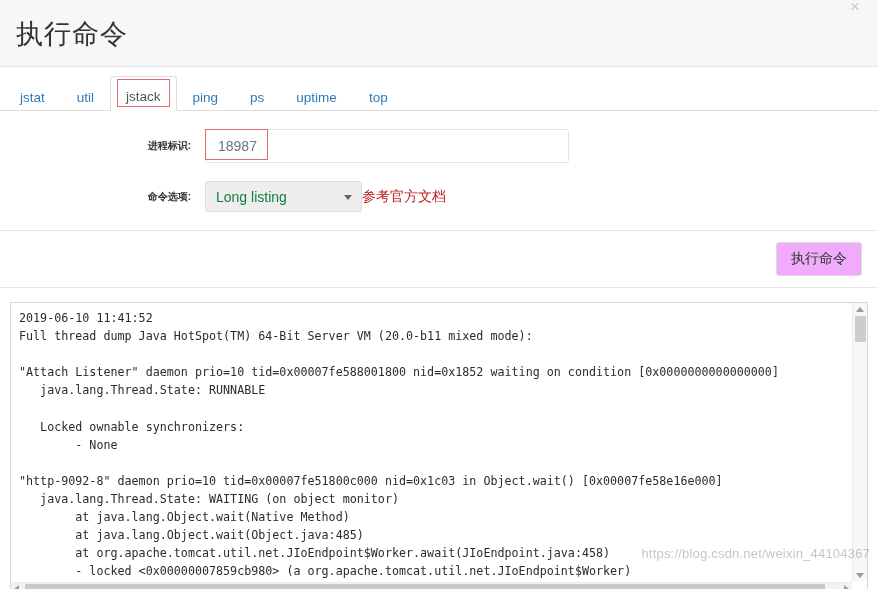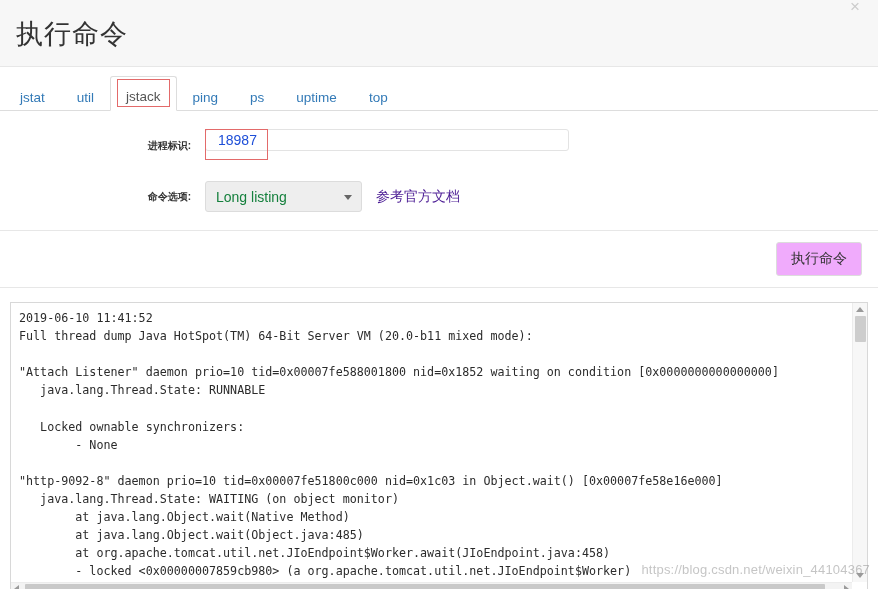--- a/index.html
+++ b/index.html
@@ -122,27 +122,27 @@
     font-weight: bold;
     color: #333333;
   }
   .input-wrap {
     position: relative;
     width: 364px;
     height: 34px;
   }
   .text-input {
     width: 364px;
-    height: 22px;
+    height: 34px;
     box-sizing: border-box;
     border: 1px solid #e3e3e3;
     border-radius: 3px;
     background: #ffffff;
     font-size: 14px;
-    color: #1d4ed8;
+    color: #737373;
     padding: 1px 12px;
     font-family: "Liberation Sans", sans-serif;
     outline: none;
   }
   .input-annotation {
     position: absolute;
     left: 0;
     top: 0;
     width: 63px;
     height: 31px;
@@ -171,23 +171,22 @@
     right: 9px;
     top: 50%;
     margin-top: -2px;
     width: 0;
     height: 0;
     border-left: 4px solid transparent;
     border-right: 4px solid transparent;
     border-top: 5px solid #666666;
   }
   .doc-link {
-    margin-left: 14px;
     font-size: 14px;
-    color: #4c1d95;
+    color: #b91c1c;
     text-decoration: none;
     cursor: pointer;
   }
 
   
   .action-bar {
     border-top: 1px solid #e7e7e7;
     border-bottom: 1px solid #e7e7e7;
     height: 58px;
     display: flex;
@@ -296,21 +295,21 @@
     height: 10px;
     background: #c9c9c9;
     border-radius: 1px;
     cursor: pointer;
   }
 
   
   .watermark {
     position: absolute;
     right: 8px;
-    bottom: 12px;
+    bottom: 28px;
     font-size: 13px;
     color: rgba(150,150,150,0.55);
     font-family: "Liberation Sans", sans-serif;
     pointer-events: none;
     letter-spacing: 0.2px;
   }
 </style>
 </head>
 <body>
 

